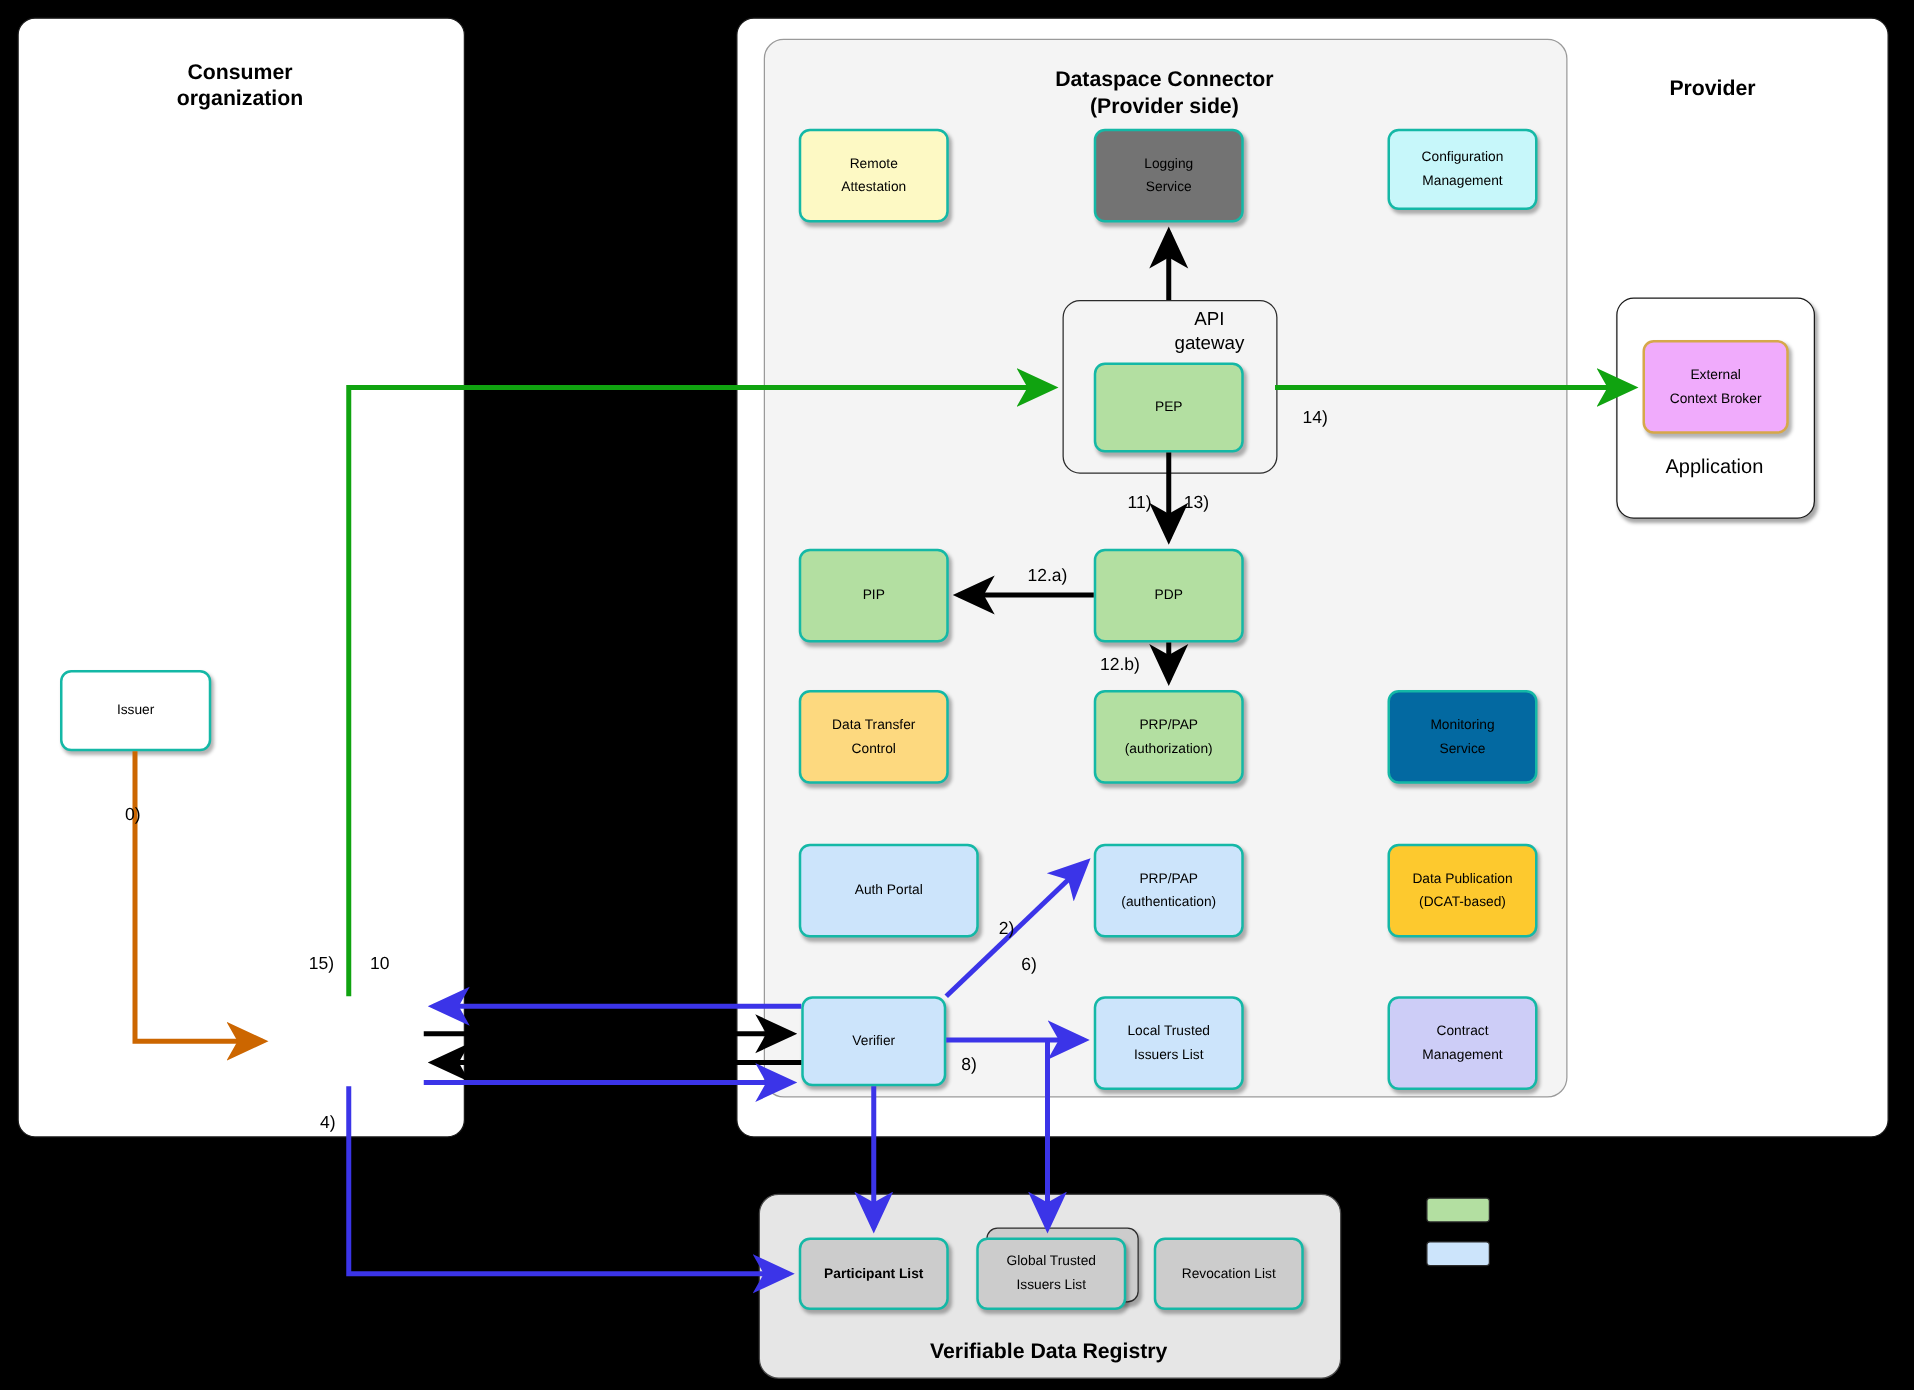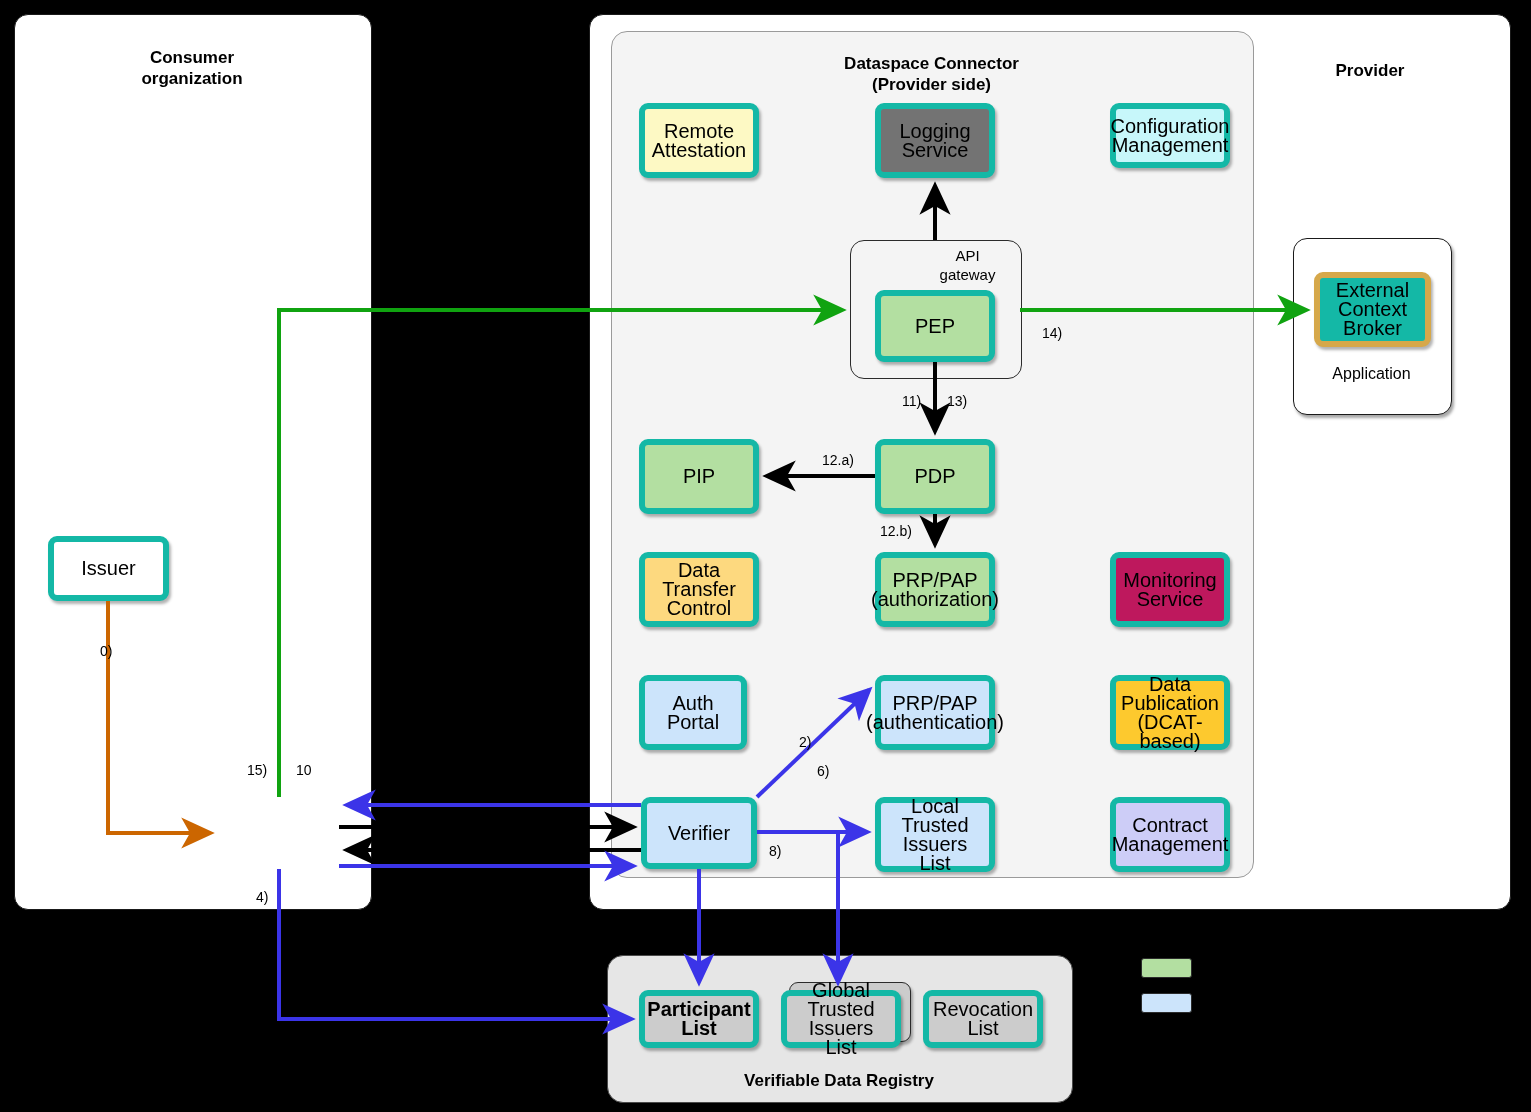--- a/index.html
+++ b/index.html
@@ -3,41 +3,41 @@
 <meta charset="utf-8">
 <style>
   html,body{margin:0;padding:0;background:#000;}
   body{width:1531px;height:1112px;position:relative;overflow:hidden;
        font-family:"Liberation Sans","DejaVu Sans",sans-serif;color:#000;}
   #stage{position:absolute;left:0;top:0;width:1531px;height:1112px;}
 
   
   .panel{position:absolute;background:#ffffff;border:1px solid #1a1a1a;
          border-radius:14px;box-shadow:2px 3px 3px rgba(0,0,0,.35);}
-  .node{position:absolute;border:6px solid #14b8a6;border-radius:9px;
+  .node{position:absolute;border:2px solid #14b8a6;border-radius:9px;
         display:flex;align-items:center;justify-content:center;text-align:center;
-        font-size:20px;line-height:19px;box-shadow:2px 3px 3px rgba(0,0,0,.30);
+        font-size:11px;line-height:19px;box-shadow:2px 3px 3px rgba(0,0,0,.30);
         box-sizing:border-box;padding:2px 4px;}
   .lbl{position:absolute;font-size:14px;line-height:16px;white-space:nowrap;}
   .bigtitle{position:absolute;font-weight:bold;font-size:17px;line-height:21px;
             text-align:center;white-space:pre-line;}
 
   
   .c-green {background:#b3dfa1;}
   .c-blue  {background:#cce4fb;}
   .c-yellow{background:#fdf9c4;}
   .c-orange{background:#737373;}
   .c-cyan  {background:#c7f7fa;}
   .c-gold  {background:#fdc92e;}
-  .c-pink  {background:#be185d;align-items:center;}
+  .c-pink  {background:#0369a1;align-items:center;}
   .c-amber {background:#fdd97f;}
   .c-purple{background:#cdcdf7;}
   .c-grey  {background:#cccccc;}
   .c-mint  {background:#d4f7d2;border-color:#6aa3d6;}
-  .c-brightblue{background:#14b8a6;border-color:#d6a84a;}
+  .c-brightblue{background:#f0abfc;border-color:#d6a84a;}
   .c-white {background:#ffffff;}
 
   
   .dsc-region{position:absolute;background:#f4f4f4;border:1px solid #9a9a9a;
               border-radius:16px;}
   .vdr-region{position:absolute;background:#e6e6e6;border:1px solid #4a4a4a;
               border-radius:16px;box-shadow:2px 3px 3px rgba(0,0,0,.35);}
   .apigw{position:absolute;background:#f4f4f4;border:1px solid #2b2b2b;
          border-radius:14px;}
   .stack-back{position:absolute;background:#cccccc;border:1px solid #2b2b2b;
@@ -107,21 +107,21 @@
   <div class="node c-green" style="left:875px;top:552px;width:120px;height:75px;">
     <span style="white-space:pre-line;">PRP/PAP
 (authorization)</span>
   </div>
 
   <div class="node c-pink" style="left:1110px;top:552px;width:120px;height:75px;">
     <span style="white-space:pre-line;">Monitoring
 Service</span>
   </div>
 
-  <div class="node c-blue" style="left:639px;top:675px;width:108px;height:75px;">
+  <div class="node c-blue" style="left:639px;top:675px;width:144px;height:75px;">
     <span>Auth Portal</span>
   </div>
 
   <div class="node c-blue" style="left:875px;top:675px;width:120px;height:75px;">
     <span style="white-space:pre-line;">PRP/PAP
 (authentication)</span>
   </div>
 
   <div class="node c-gold" style="left:1110px;top:675px;width:120px;height:75px;">
     <span style="white-space:pre-line;">Data Publication

